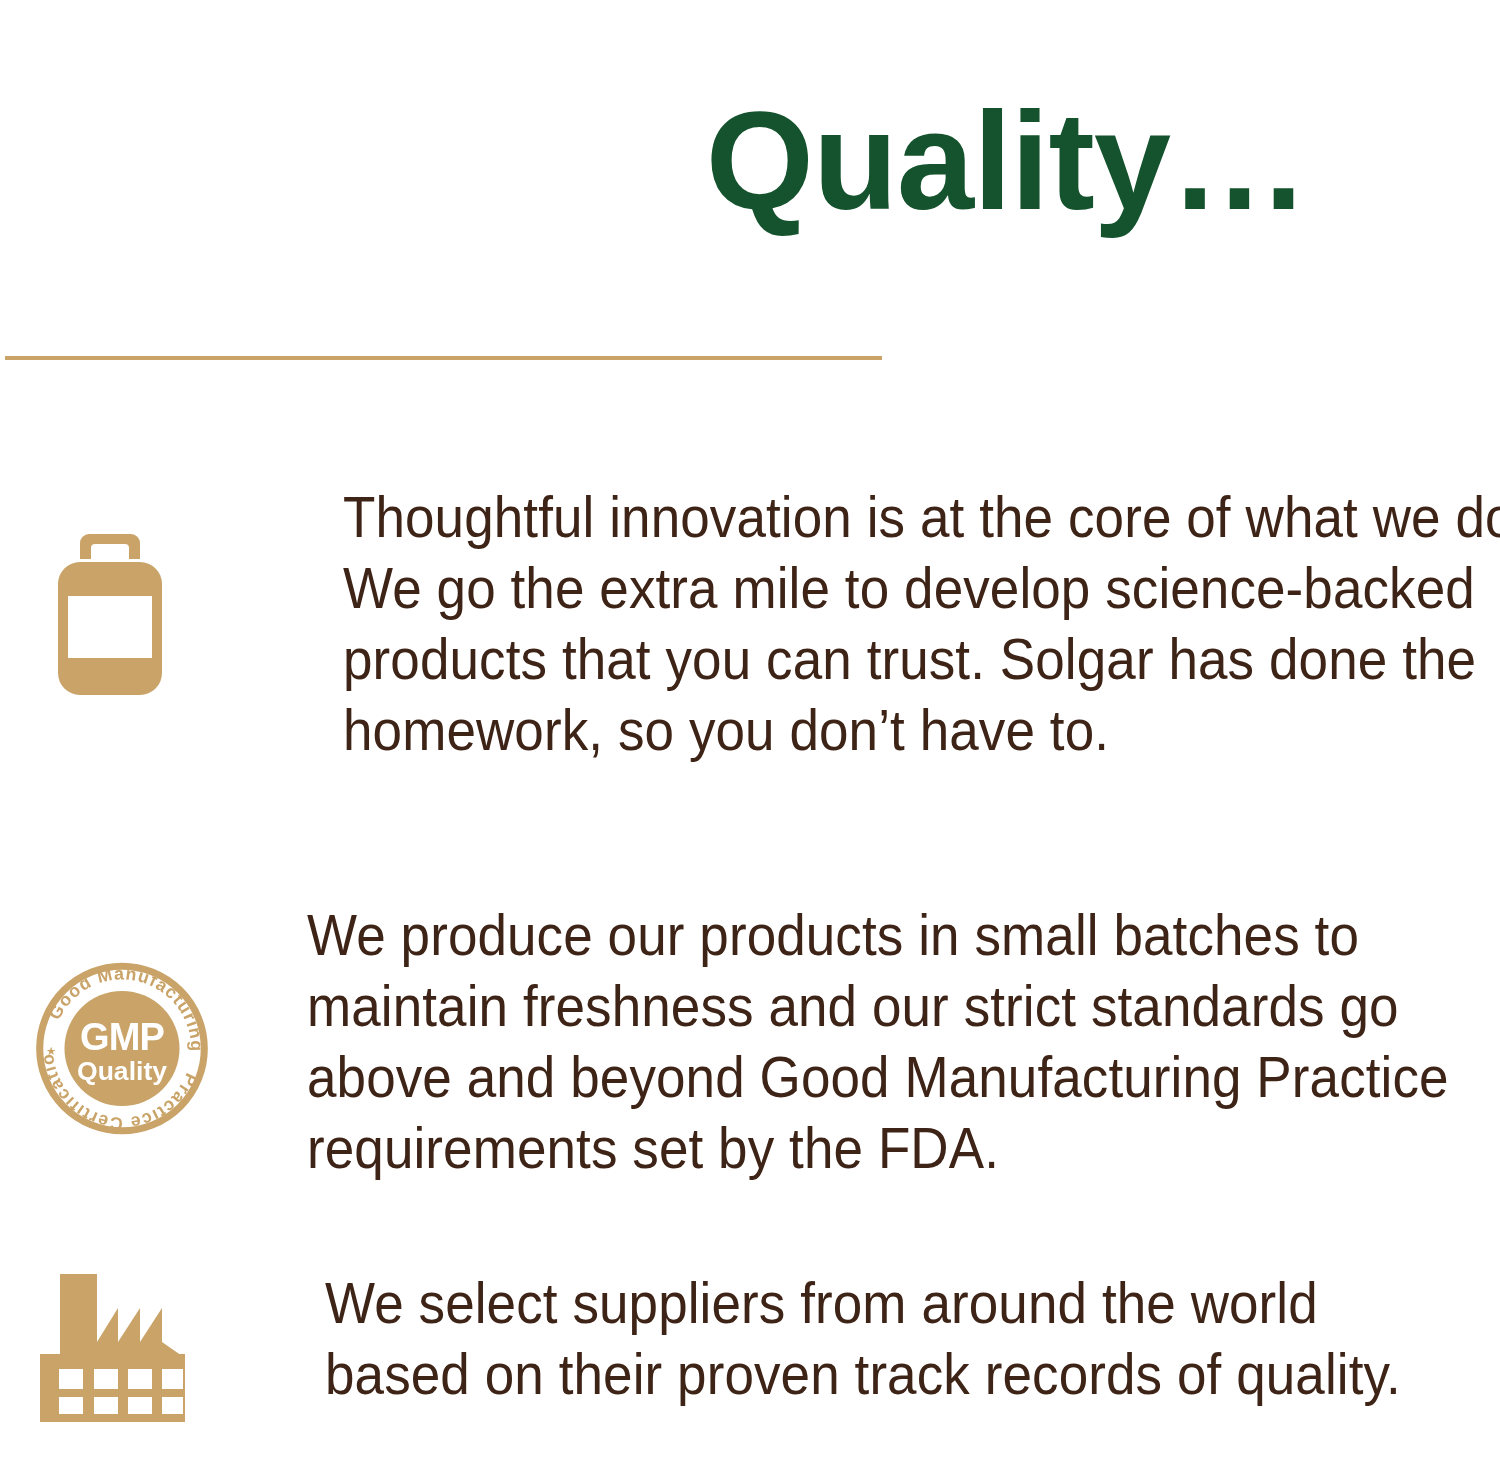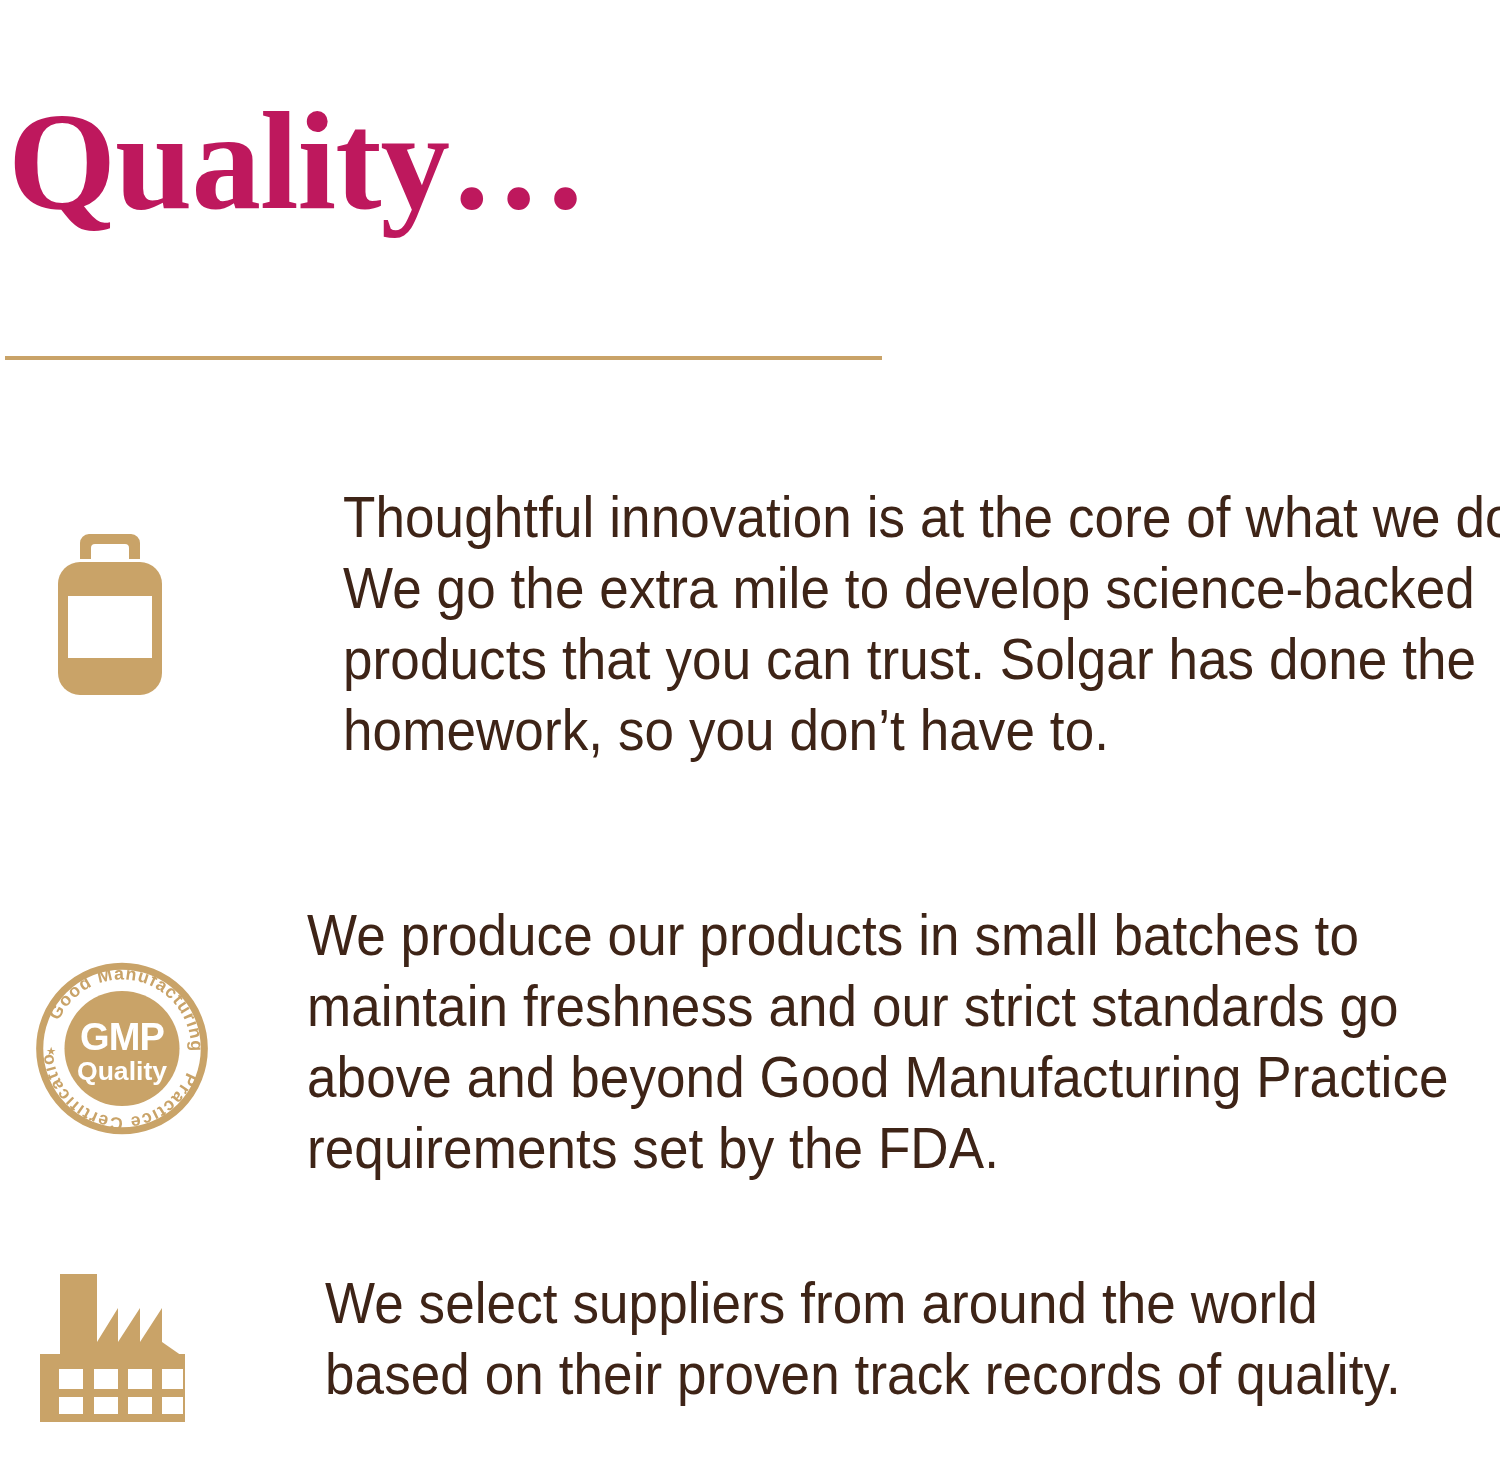--- a/index.html
+++ b/index.html
@@ -15,27 +15,28 @@
     font-family: "Liberation Sans", sans-serif;
     -webkit-font-smoothing: antialiased;
   }
 
   
   .headline {
     position: absolute;
     left: 8px;
     top: -8px;
     width: 1300px;
-    font-family: Liberation Serif, serif;
-    color: #be185d;
+    font-family: Liberation Sans, sans-serif;
+    color: #14532d;
     font-size: 139px;
     line-height: 152px;
     font-weight: 700;
     letter-spacing: -1px;
     white-space: nowrap;
+    text-align: right;
   }
   .headline .line {
     display: block;
   }
   .headline .line2 {
     letter-spacing: 0px;
   }
 
   
   .divider {

